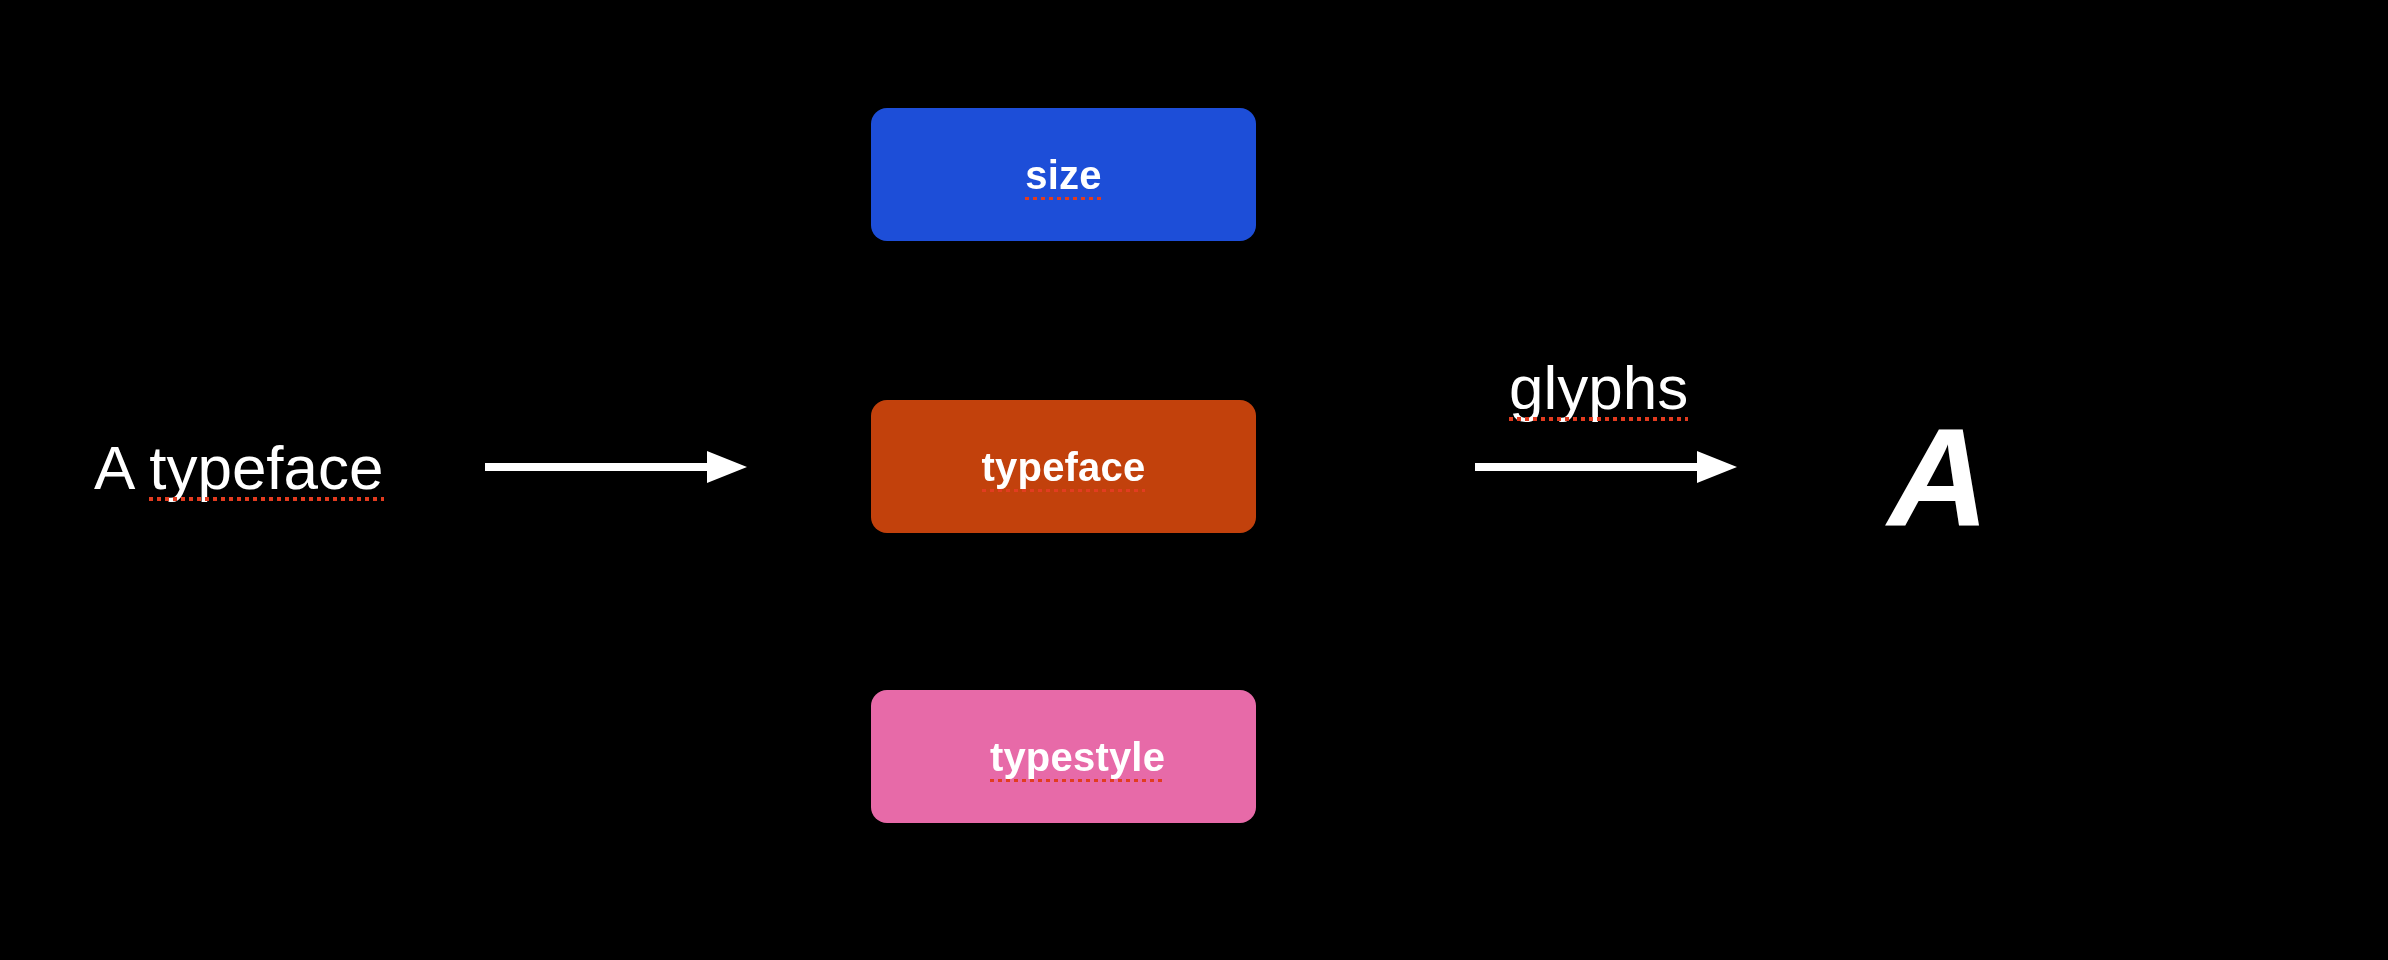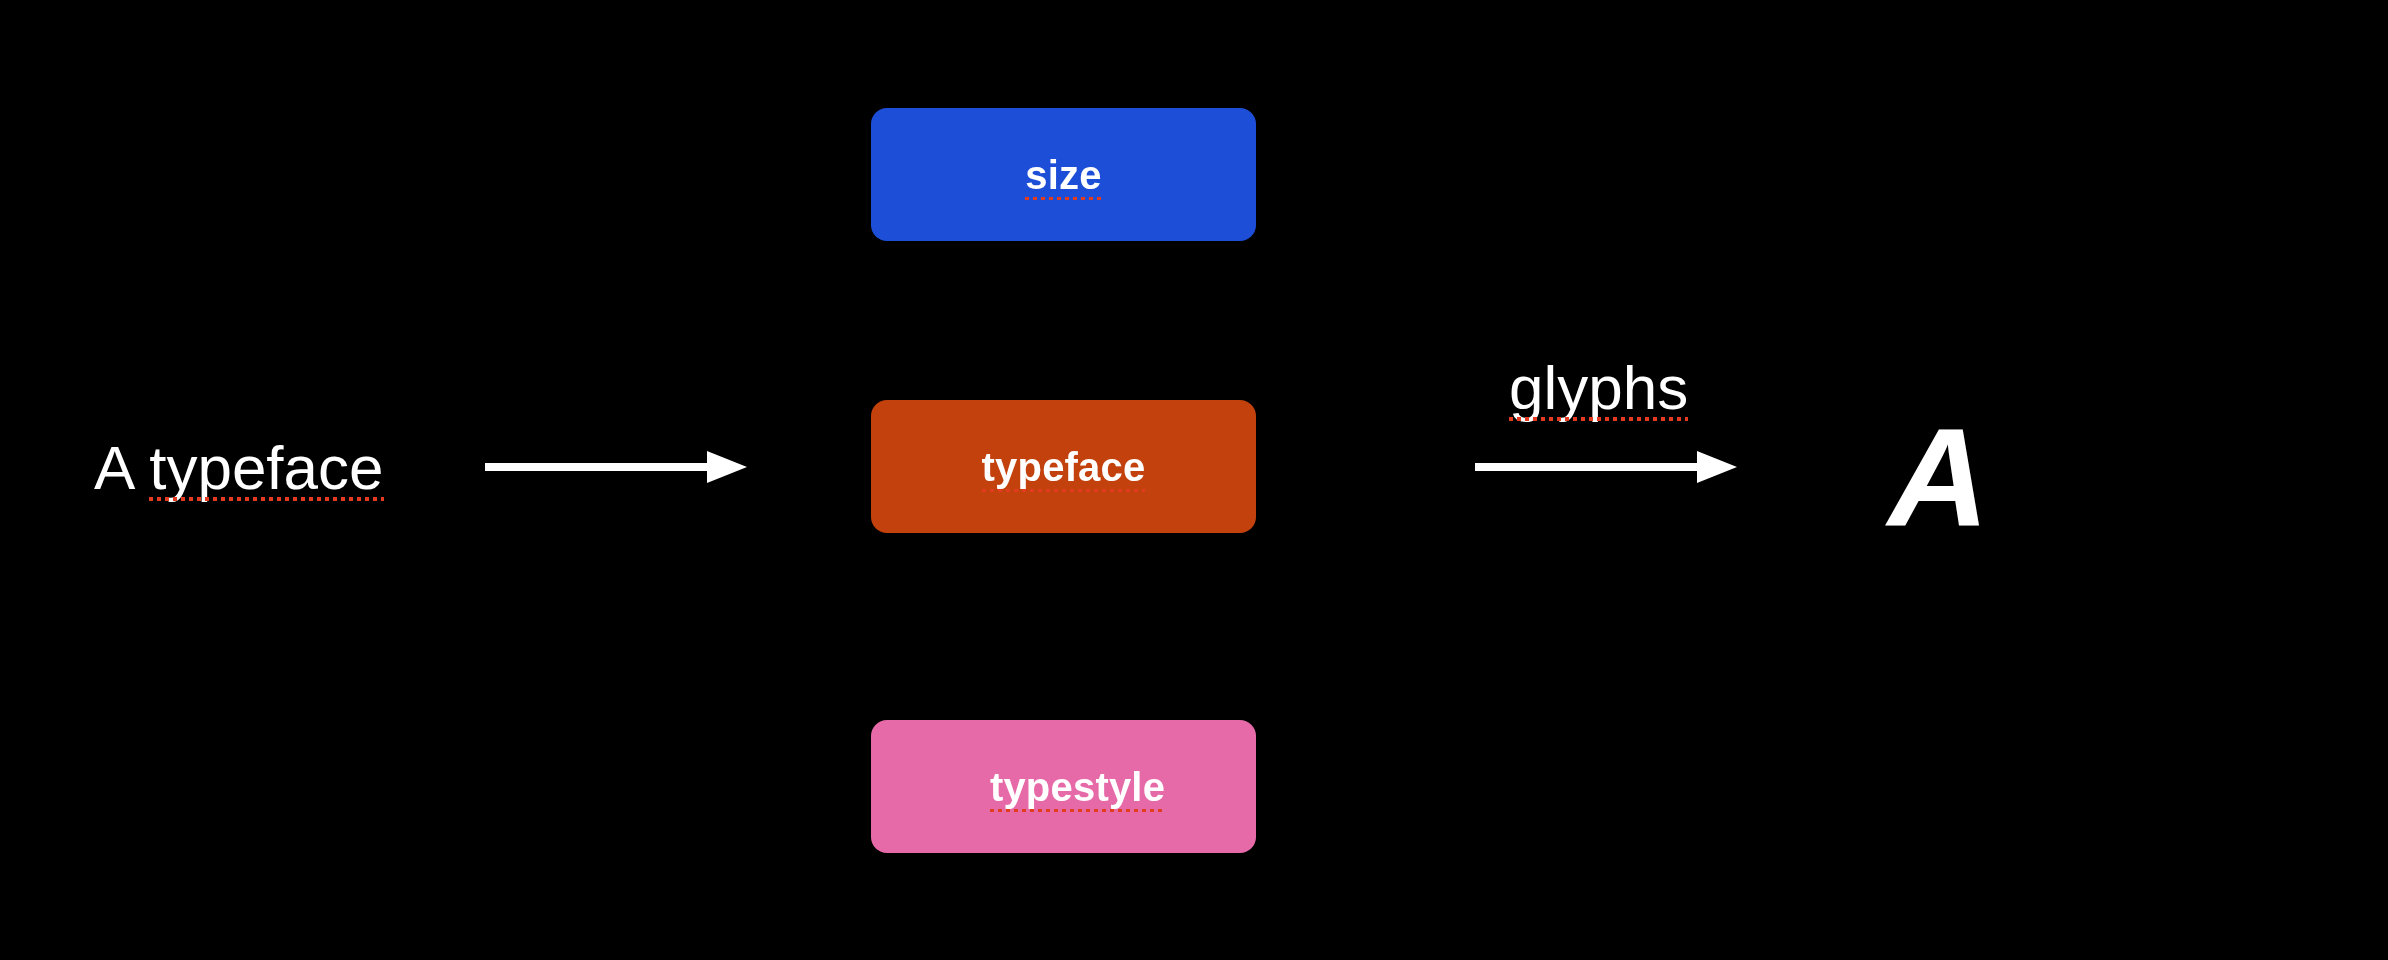--- a/index.html
+++ b/index.html
@@ -38,21 +38,21 @@
     font-weight: bold;
     color: #ffffff;
     letter-spacing: 0.2px;
     line-height: 1;
     position: relative;
     white-space: nowrap;
   }
 
   #box-size       { top: 108px; }
   #box-typeface   { top: 400px; }
-  #box-typestyle  { top: 720px; padding-left: 28px; }
+  #box-typestyle  { top: 690px; padding-left: 28px; }
 
   
   .plain-label {
     position: absolute;
     color: #ffffff;
     white-space: nowrap;
     line-height: 1;
   }
 
   #label-character {

